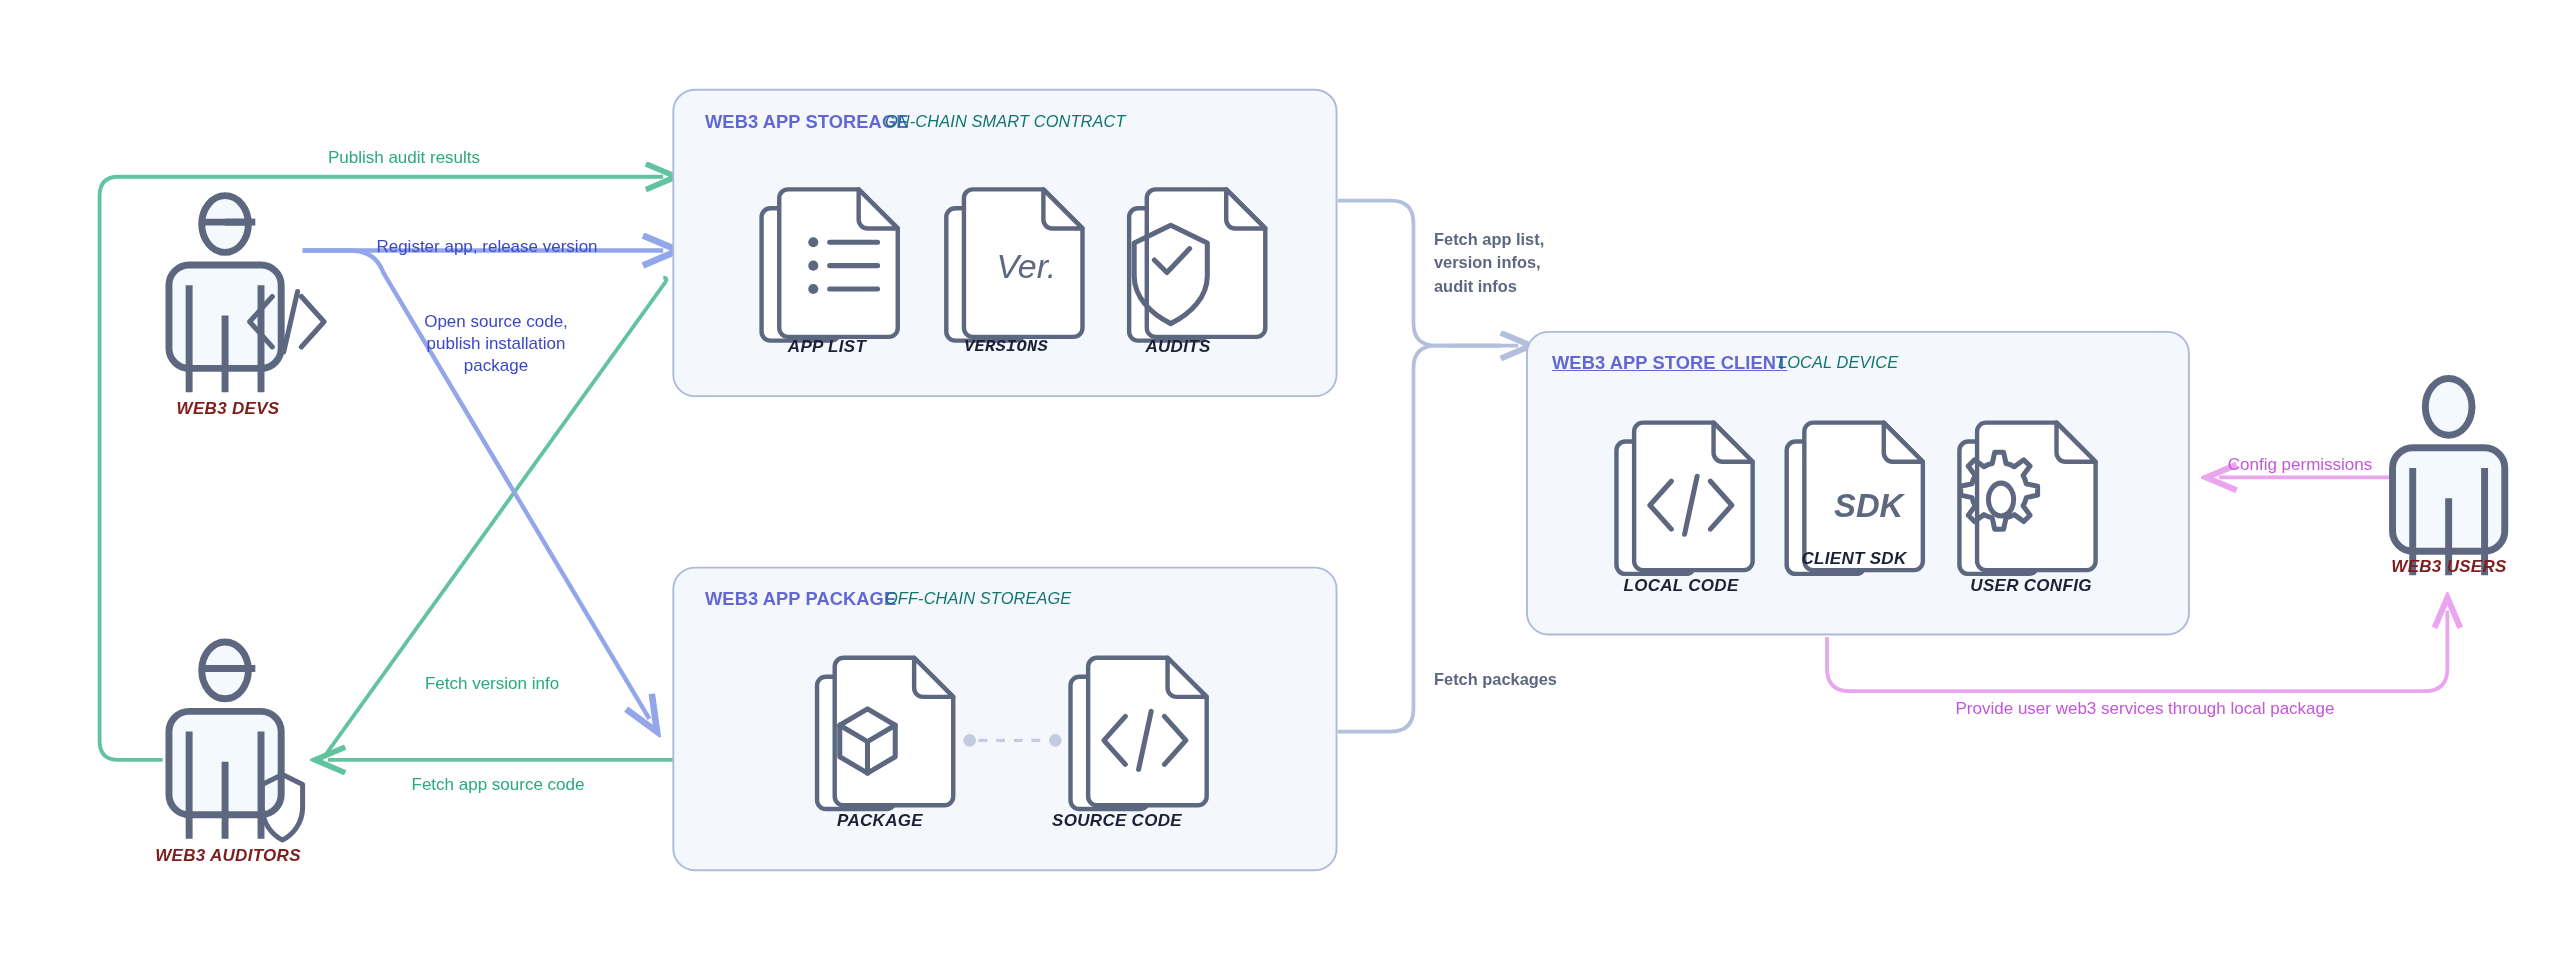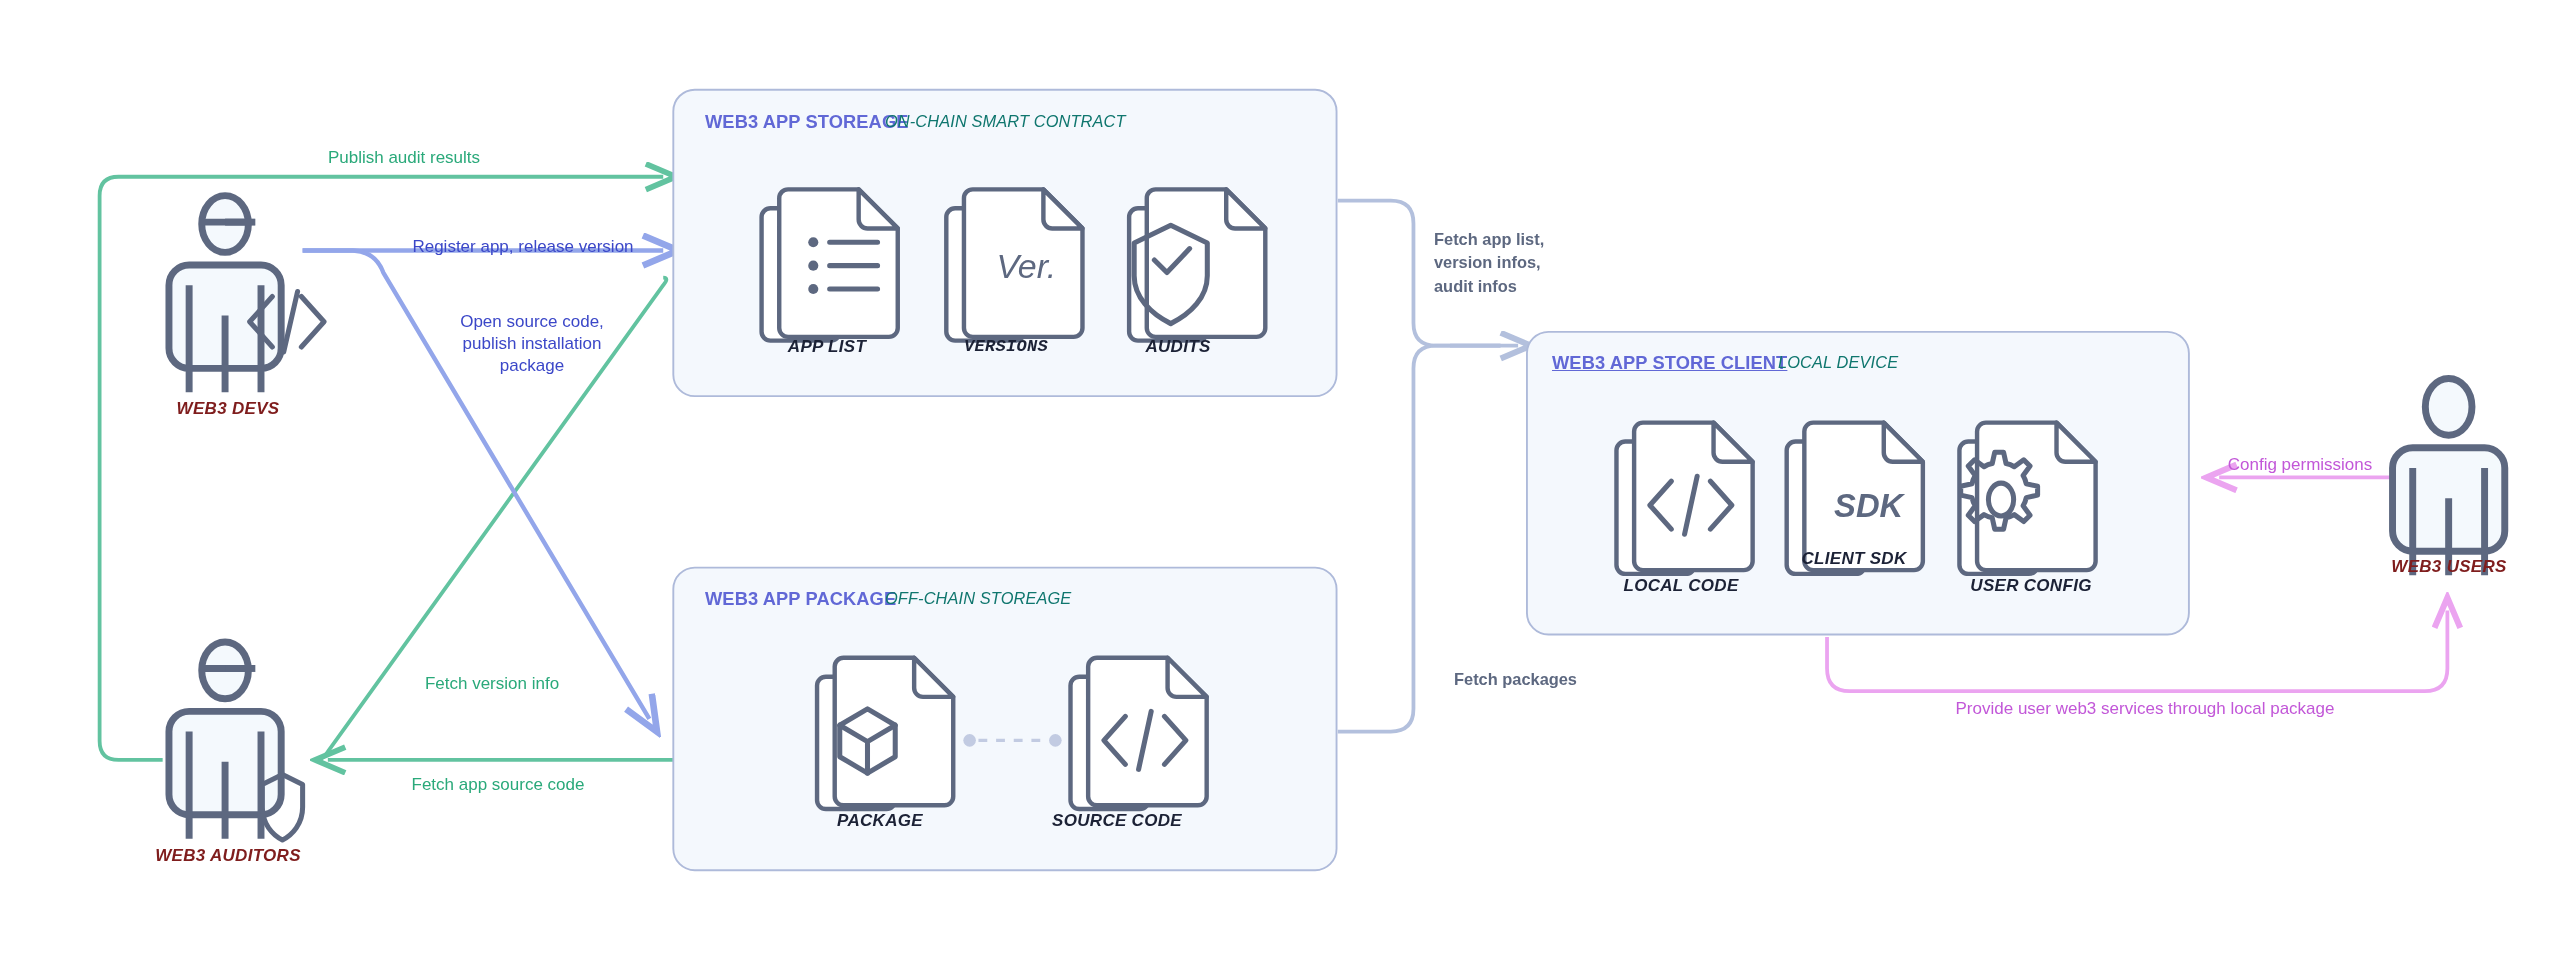--- a/index.html
+++ b/index.html
@@ -45,21 +45,21 @@
     font-family:"Liberation Sans","DejaVu Sans",sans-serif;
     font-weight:bold;font-style:italic;font-size:17px;color:#7f1d1d;
     letter-spacing:0.3px;text-align:center;
   }
   .flow-green{
     font-family:"Liberation Sans","DejaVu Sans",sans-serif;
     font-weight:normal;font-size:17px;color:#2aa97a;
   }
   .flow-blue{
     font-family:"Liberation Sans","DejaVu Sans",sans-serif;
-    font-weight:normal;font-size:17px;color:#3b47c8;margin-left:36px;
+    font-weight:normal;font-size:17px;color:#3b47c8;
   }
   .flow-slate{
     font-family:"Liberation Sans","DejaVu Sans",sans-serif;
     font-weight:bold;font-size:16.4px;color:#5d6880;line-height:1.42;
   }
   .flow-magenta{
     font-family:"Liberation Sans","DejaVu Sans",sans-serif;
     font-weight:normal;font-size:17px;color:#c257d8;
   }
   .ctr{transform:translateX(-50%);text-align:center;}
@@ -253,20 +253,20 @@
 package</div>
 
   <div class="lbl flow-green ctr" style="left:492px;top:673px;">Fetch version info</div>
 
   <div class="lbl flow-green ctr" style="left:498px;top:774px;">Fetch app source code</div>
 
   <div class="lbl flow-slate" style="left:1434px;top:228px;">Fetch app list,
 version infos,
 audit infos</div>
 
-  <div class="lbl flow-slate" style="left:1434px;top:668px;margin-left:20px;">Fetch packages</div>
+  <div class="lbl flow-slate" style="left:1434px;top:668px;">Fetch packages</div>
 
   <div class="lbl flow-magenta ctr" style="left:2300px;top:454px;">Config permissions</div>
 
   <div class="lbl flow-magenta ctr" style="left:2145px;top:698px;">Provide user web3 services through local package</div>
 
 </div>
 
 
 </body></html>

